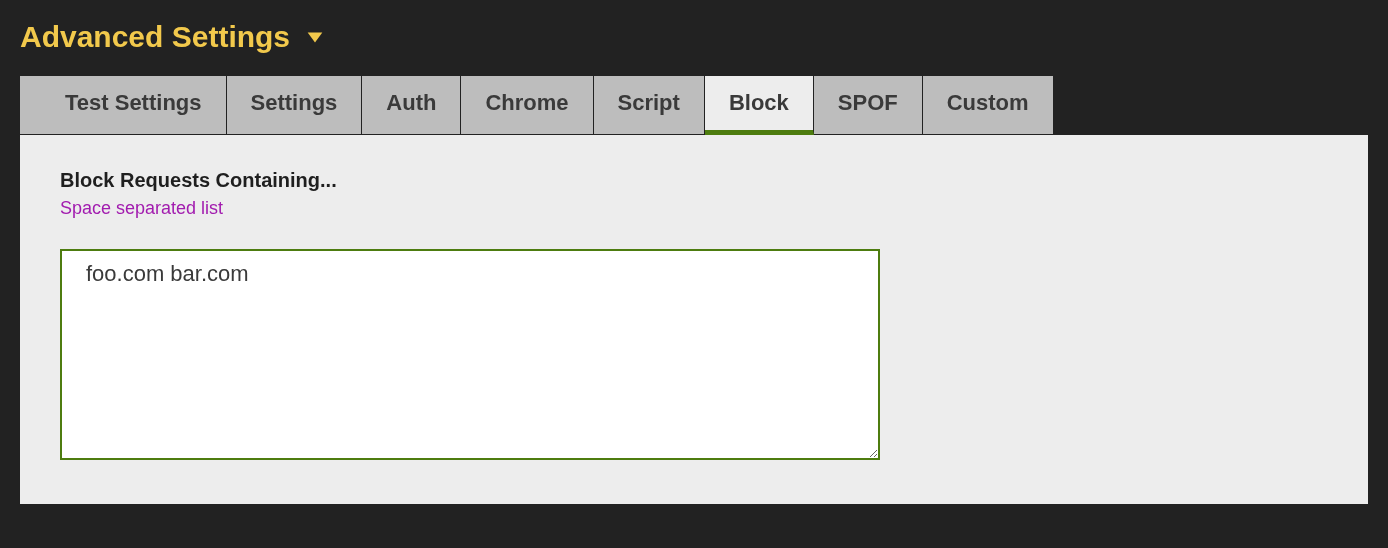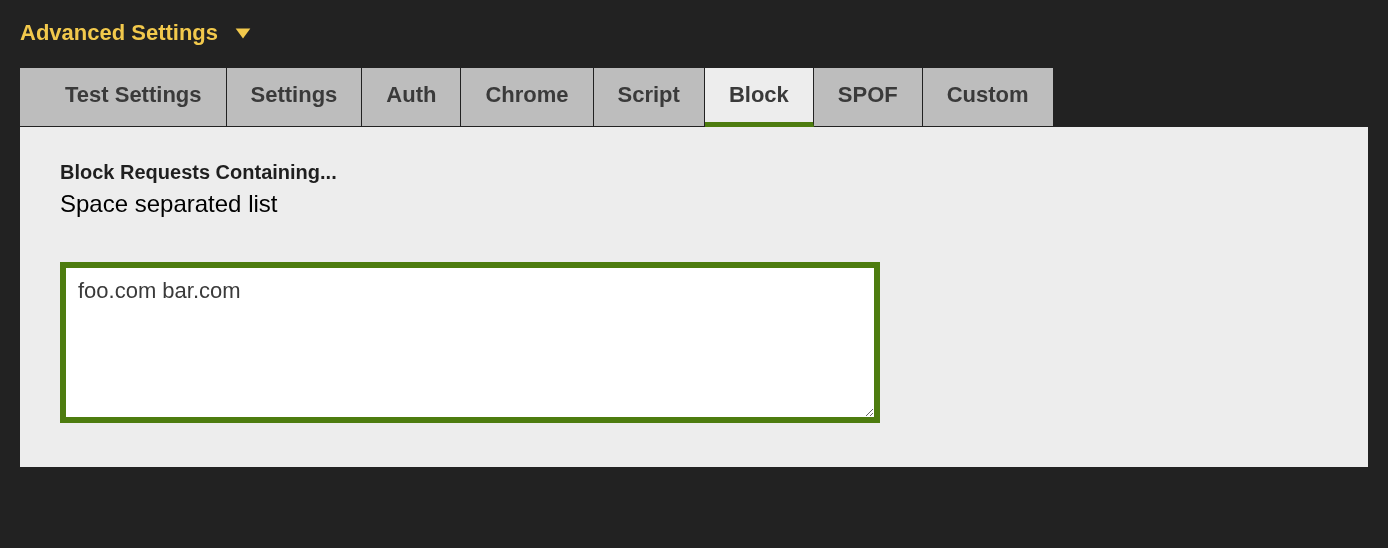--- a/index.html
+++ b/index.html
@@ -16,21 +16,21 @@
   .header {
     display: flex;
     align-items: center;
     margin-bottom: 22px;
     cursor: pointer;
     user-select: none;
     width: fit-content;
   }
   .header-title {
     color: #f2c94c;
-    font-size: 22px;
+    font-size: 30px;
     font-weight: bold;
   }
   .header-caret {
     margin-left: 14px;
     display: inline-flex;
     align-items: center;
   }
   .header-caret svg {
     width: 22px;
     height: 22px;
@@ -64,33 +64,33 @@
     padding: 34px 40px 40px 40px;
     min-height: 340px;
   }
   .panel-heading {
     font-size: 20px;
     font-weight: bold;
     color: #1f1f1f;
     margin-bottom: 6px;
   }
   .panel-sub {
-    font-size: 24px;
-    color: #000000;
-    margin-bottom: 44px;
+    font-size: 18px;
+    color: #a21caf;
+    margin-bottom: 30px;
   }
   .block-textarea {
     width: 820px;
-    height: 161px;
-    border: 6px solid #4d7c0f;
+    height: 211px;
+    border: 2px solid #4d7c0f;
     background: #ffffff;
     font-family: Arial, Helvetica, sans-serif;
     font-size: 22px;
     color: #3a3a3a;
-    padding: 10px 12px;
+    padding: 10px 24px;
     resize: both;
     outline: none;
   }
 </style>
 </head>
 <body>
 
 <div class="outer">
   <div class="header">
     <span class="header-title">Advanced Settings</span>

